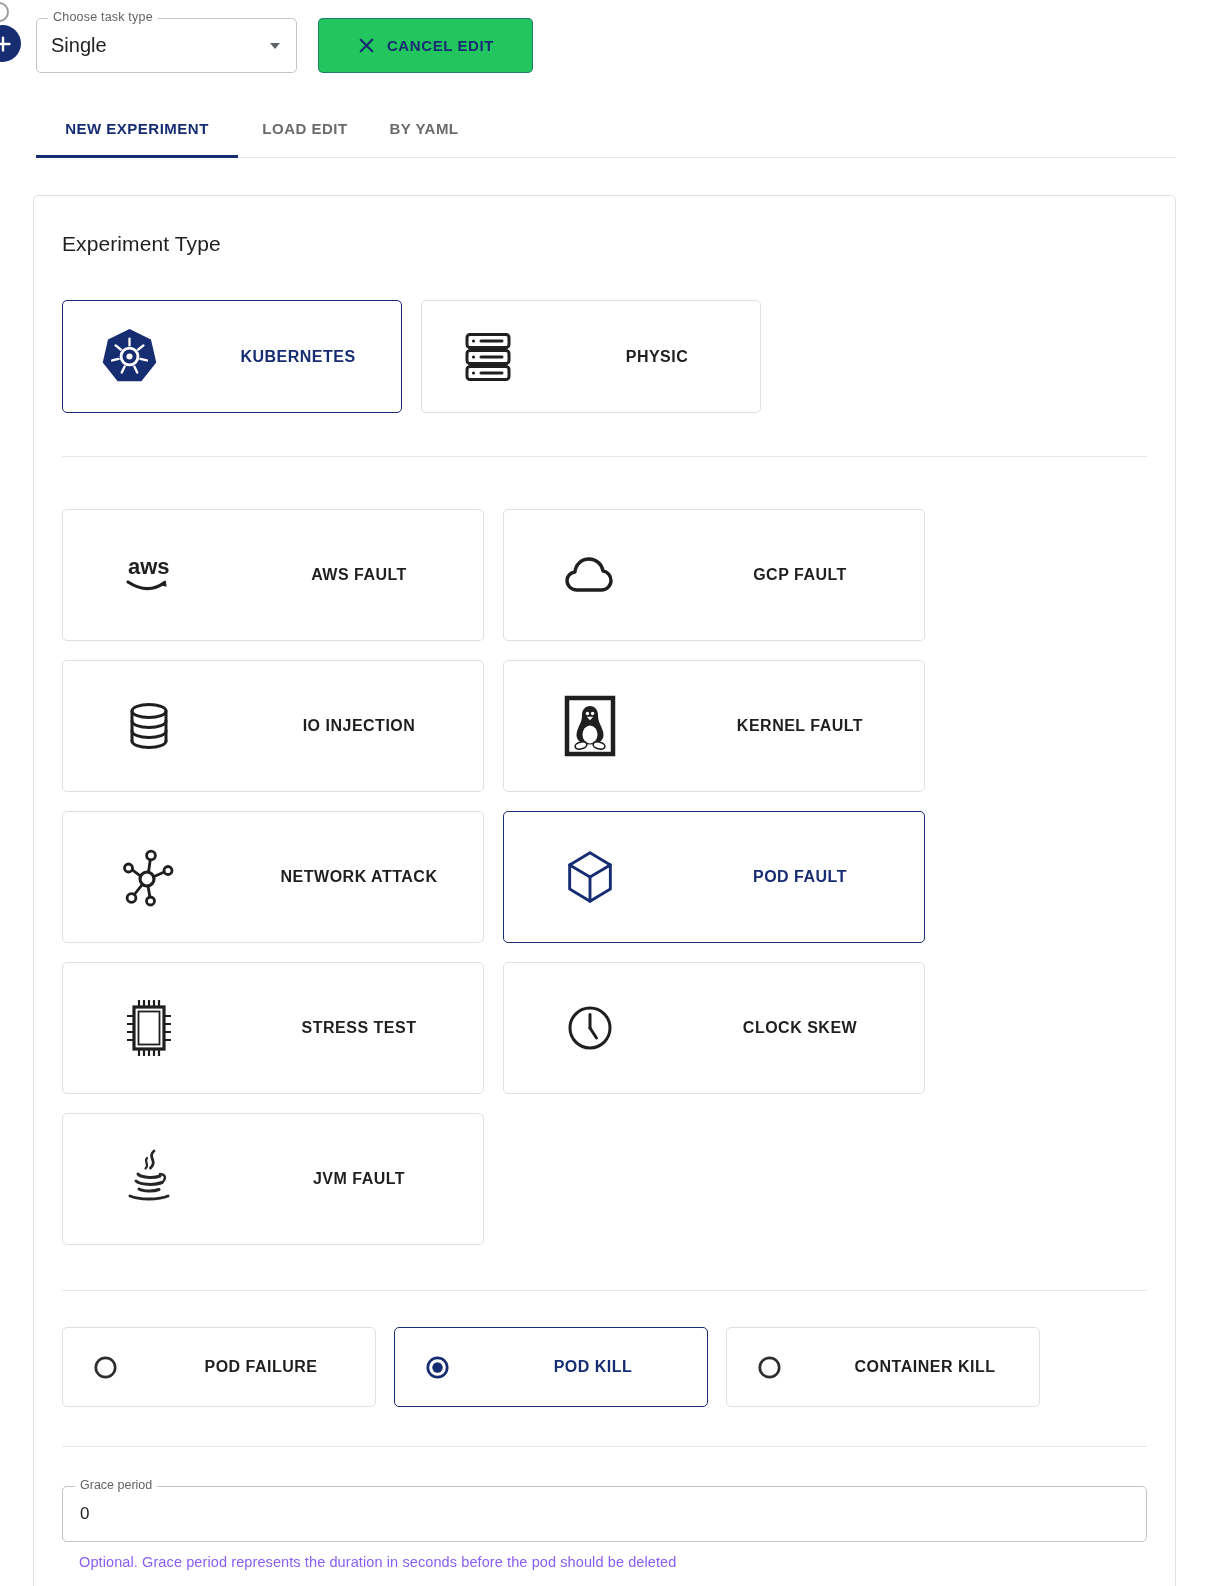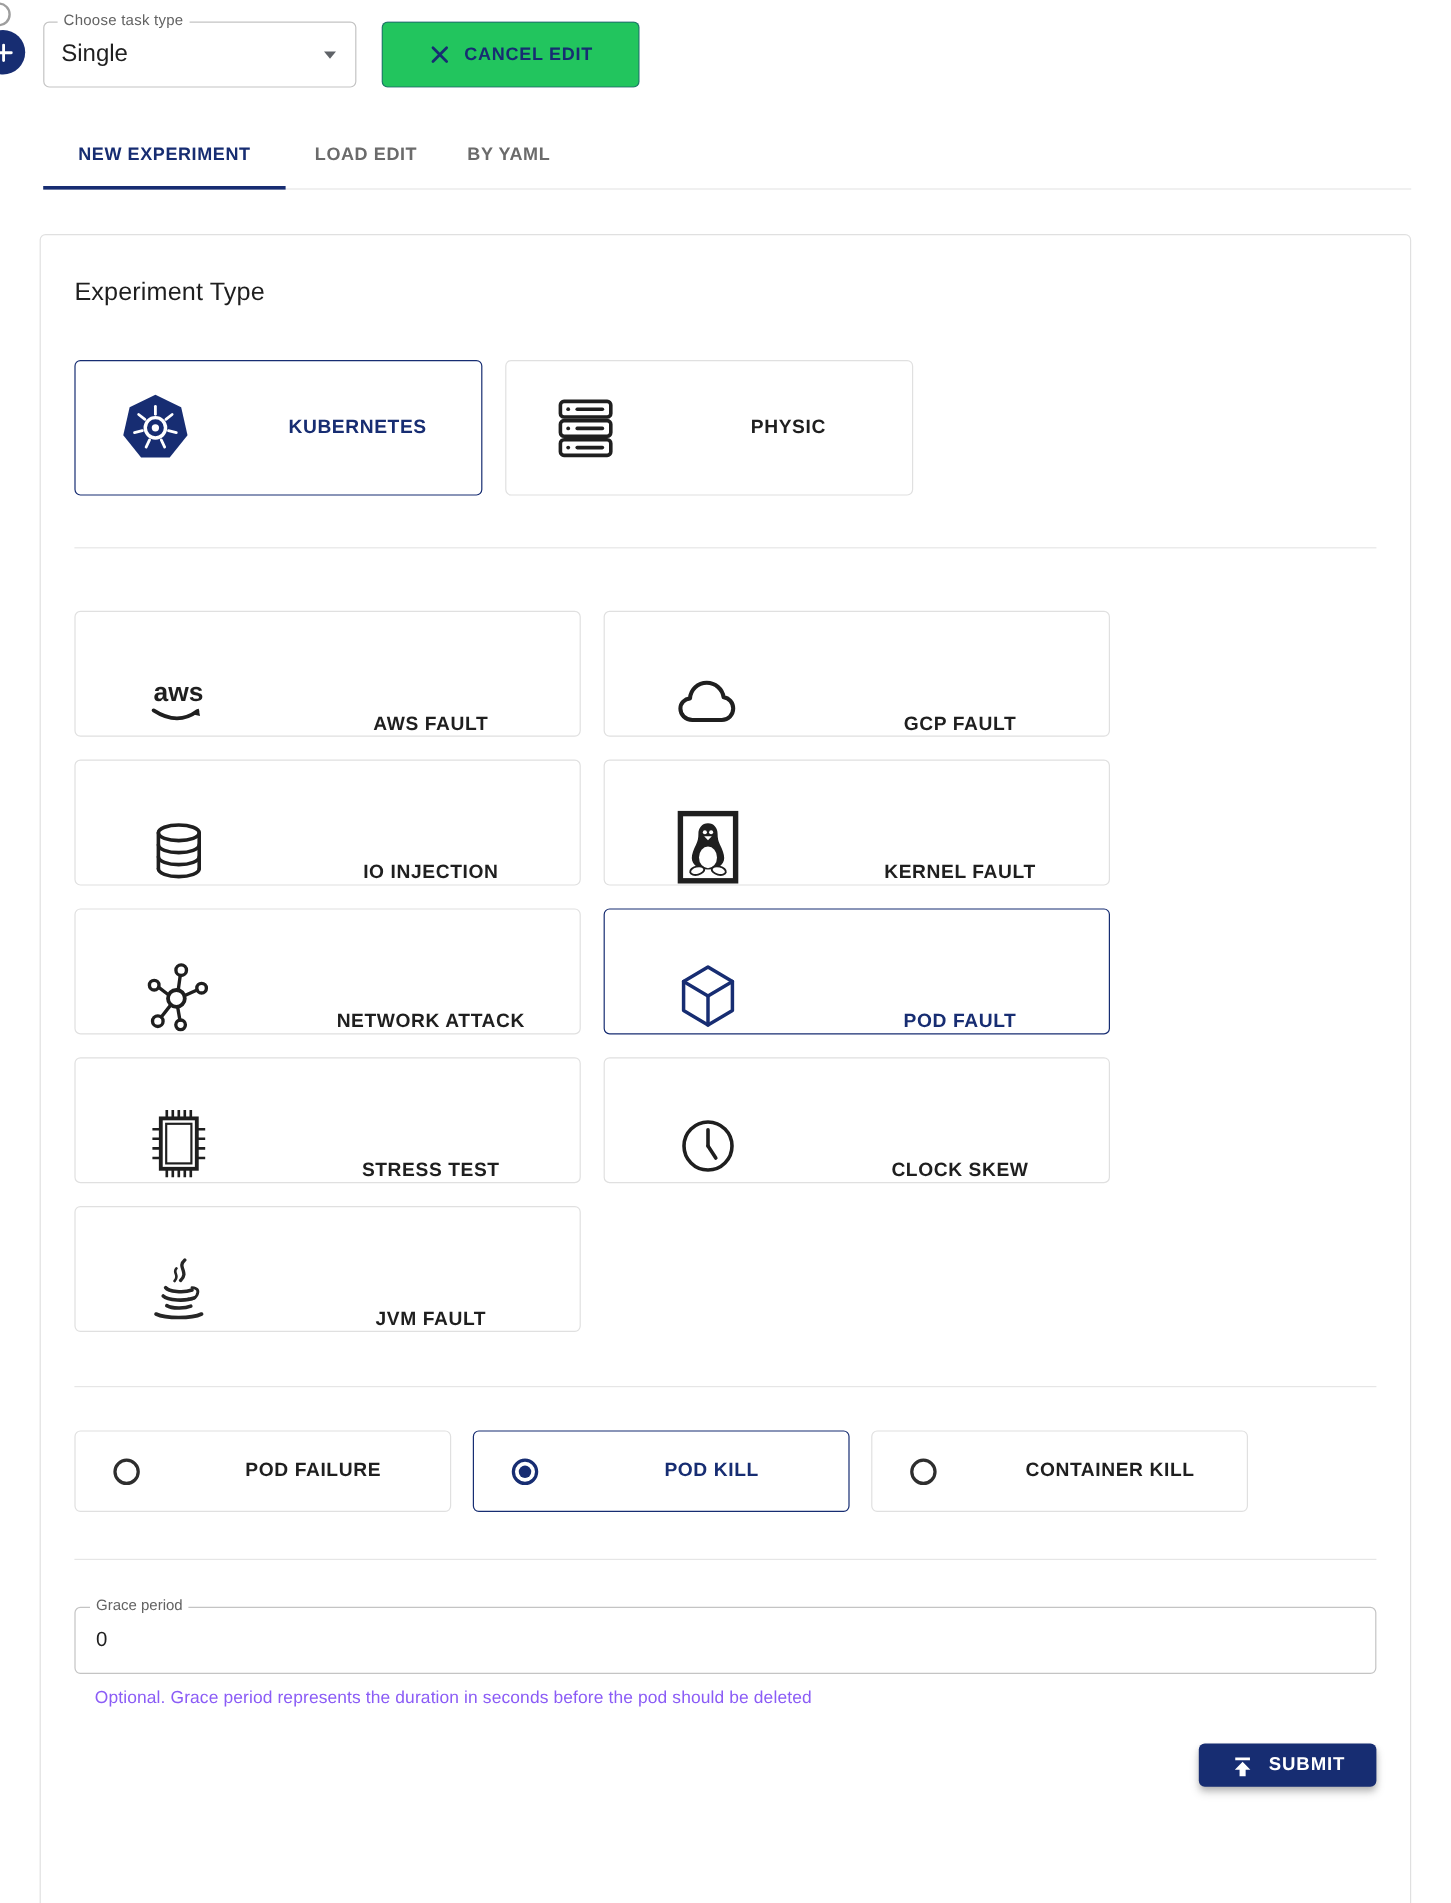--- a/index.html
+++ b/index.html
@@ -49,25 +49,25 @@
   .choice .choice-label{flex:1;text-align:center;font-size:16px;font-weight:600;letter-spacing:.5px;
     color:var(--text-primary);text-transform:uppercase;}
   .choice.selected{border:1.5px solid var(--primary);}
   .choice.selected .choice-label{color:var(--primary);}
   
   .platforms{display:flex;gap:19px;}
   .platform{width:340px;height:113px;}
   .platform .icon-zone{width:132px;}
   
   .kinds{display:grid;grid-template-columns:422px 422px;gap:19px;}
-  .kind{height:105px;align-items:flex-end;}
+  .kind{height:132px;}
   .kind .icon-zone{width:172px;}
   
   .actions{display:flex;gap:18px;}
-  .action{width:314px;height:68px;}
+  .action{width:314px;height:80px;}
   .action .icon-zone{width:84px;}
   
   .text-field{position:relative;width:100%;height:56px;border:1px solid var(--input-border);border-radius:5px;}
   .text-field .floating-label{position:absolute;top:-9px;left:12px;background:#fff;padding:0 5px;
     font-size:12.5px;color:var(--text-secondary);}
   .text-field .field-value{padding:17px 16px 0 17px;font-size:17px;color:var(--text-primary);}
   .helper{margin:12px 0 0 17px;font-size:14.5px;color:#8b5cf6;letter-spacing:.1px;}
   
   .submit-row{display:flex;justify-content:flex-end;margin-top:30px;}
   .submit-btn{background:var(--primary);color:#fff;border:none;border-radius:5px;height:36px;padding:16px 26px;

